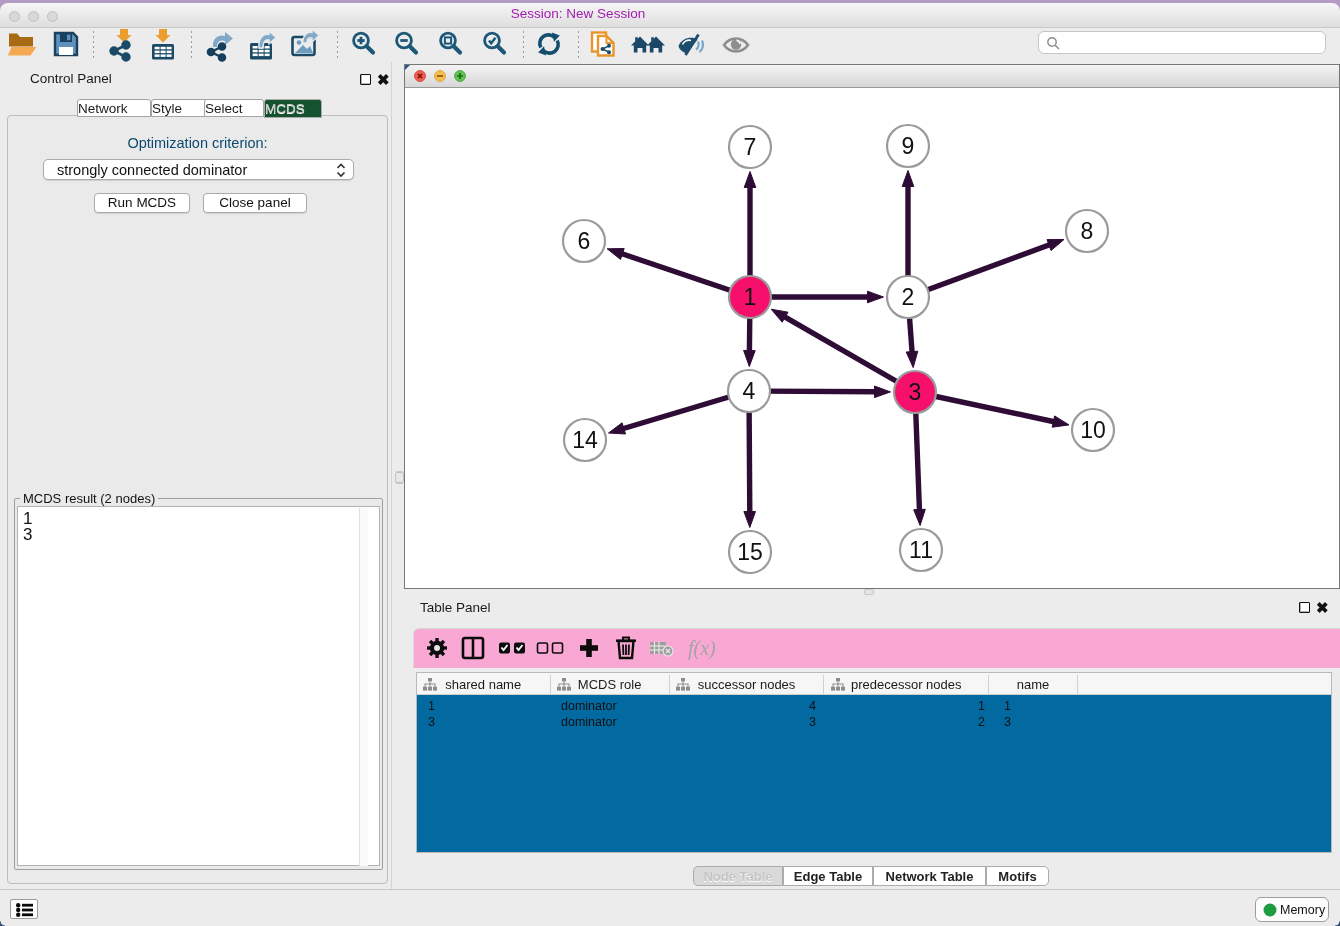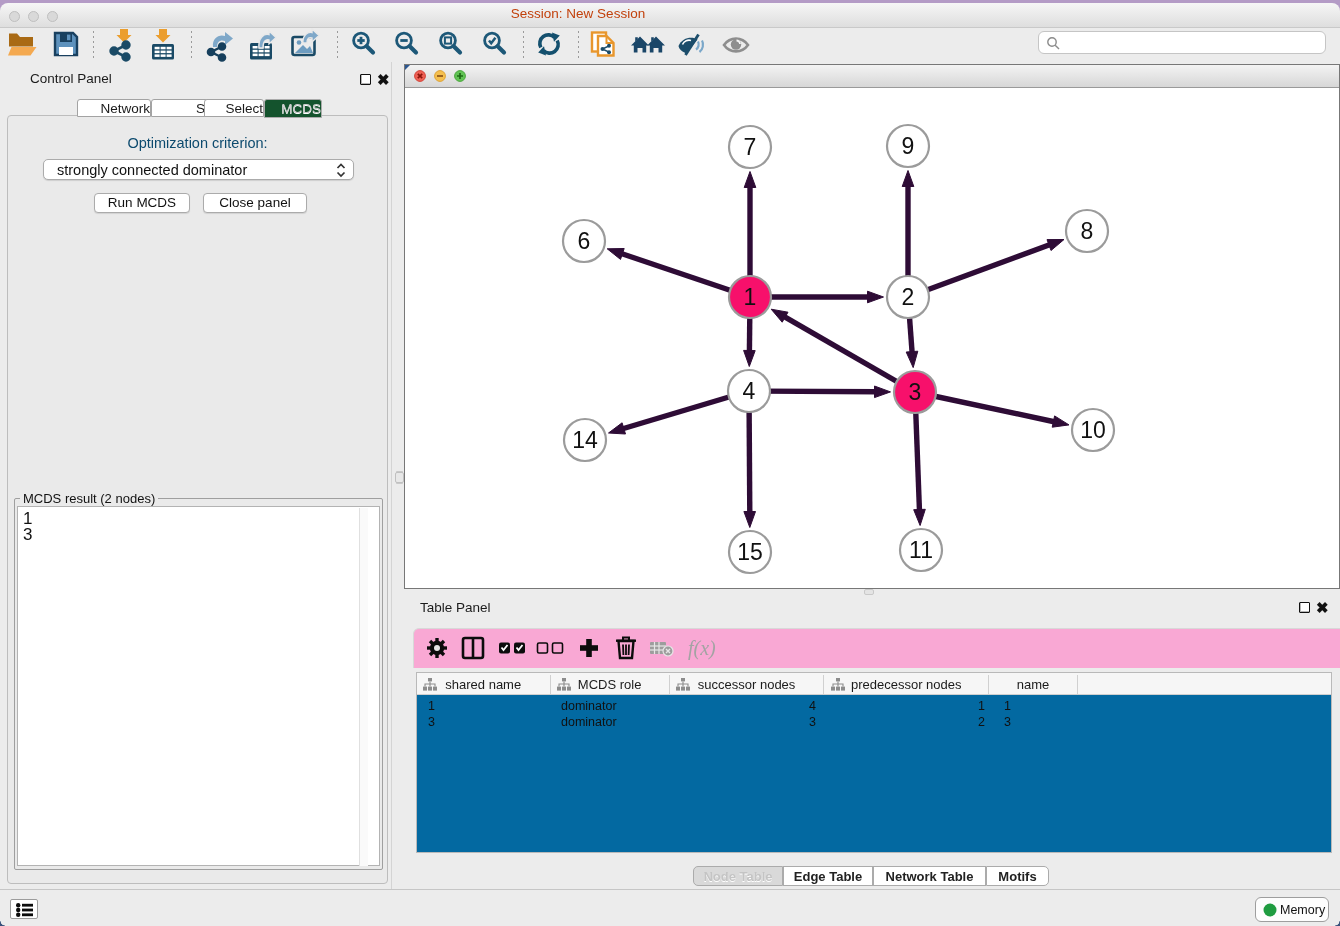--- a/index.html
+++ b/index.html
@@ -2,30 +2,30 @@
 <html><head><meta charset="utf-8">
 <style>
 *{margin:0;padding:0;box-sizing:border-box}
 html,body{width:1340px;height:926px;overflow:hidden}
 body{font-family:"Liberation Sans",sans-serif;background:#ececec;position:relative}
 .abs{position:absolute}
 
 #deskband{left:0;top:0;width:1340px;height:14px;background:#b49bc6}
 #titlebar{left:0;top:3px;width:1340px;height:25px;background:linear-gradient(#f6f6f6,#dedede);border-radius:8px 8px 0 0;border-bottom:1px solid #c9c9c9}
 .tl-dot{width:11px;height:11px;border-radius:50%;background:#d9d9d9;border:1px solid #bfbfbf;top:8px}
-#title-text{top:6px;left:0;width:1156px;text-align:center;font-size:13.5px;color:#c2410c}
+#title-text{top:6px;left:0;width:1156px;text-align:center;font-size:13.5px;color:#a21caf}
 .tsep{top:31px;width:1px;height:28px;background-image:linear-gradient(#9a9a9a 34%,transparent 0);background-size:1px 5px}
 #searchbox{left:1038px;top:31px;width:288px;height:23px;background:#fff;border:1px solid #c5c5c5;border-radius:6px}
 #searchbox svg{position:absolute;left:7px;top:4px}
 
 #cp-title{left:30px;top:71px;font-size:13.5px;color:#1b1b1b}
 .winbtn-sq{width:11px;height:11px;border:1.6px solid #111;border-radius:1px;background:#fff;box-shadow:1px -1px 0 #b5b5b5 inset}
 .winbtn-x{font-size:15px;font-weight:bold;color:#111;line-height:12px}
 #cp-panel{left:7px;top:115px;width:381px;height:769px;background:#eaeaea;border:1px solid #bdbdbd;border-radius:4px}
-.tab{top:99px;height:18px;background:#fff;border:1px solid #a3a3a3;border-radius:3px 3px 0 0;font-size:13.5px;color:#1b1b1b;text-align:right;line-height:17px}
+.tab{top:99px;height:18px;background:#fff;border:1px solid #a3a3a3;border-radius:3px 3px 0 0;font-size:13.5px;color:#1b1b1b;text-align:left;line-height:17px}
 .tab.sel{background:#14532d;color:#cacaca;text-shadow:0 1px 0 #fff;border-color:#ababab;height:19px}
 #opt-label{left:7px;top:135px;width:381px;text-align:center;font-size:14.5px;color:#0c4a6e}
 #combo{left:43px;top:159px;width:311px;height:21px;background:#fff;border:1px solid #ababab;border-radius:5px;box-shadow:0 1px 1px rgba(0,0,0,.12)}
 #combo .ctext{position:absolute;left:13px;top:2px;font-size:14.5px;color:#111}
 .btn{top:193px;height:20px;background:#fff;border:1px solid #ababab;border-radius:4px;font-size:13.5px;color:#111;text-align:center;line-height:18px;box-shadow:0 1px 1px rgba(0,0,0,.10)}
 #fieldset{left:14px;top:498px;width:369px;height:372px;border:1px solid #9f9f9f;border-radius:2px}
 #fs-legend{left:20px;top:491px;background:#eaeaea;padding:0 3px;font-size:13px;color:#111}
 #fs-white{left:17px;top:506px;width:363px;height:360px;background:#fff;border:1px solid #b3b3b3}
 #fs-white .ln{position:absolute;left:5px;font-size:17px;line-height:16px;color:#111}
 #fs-scroll{left:341px;top:1px;width:9px;height:358px;background:#fafafa;border-left:1px solid #e0e0e0}

